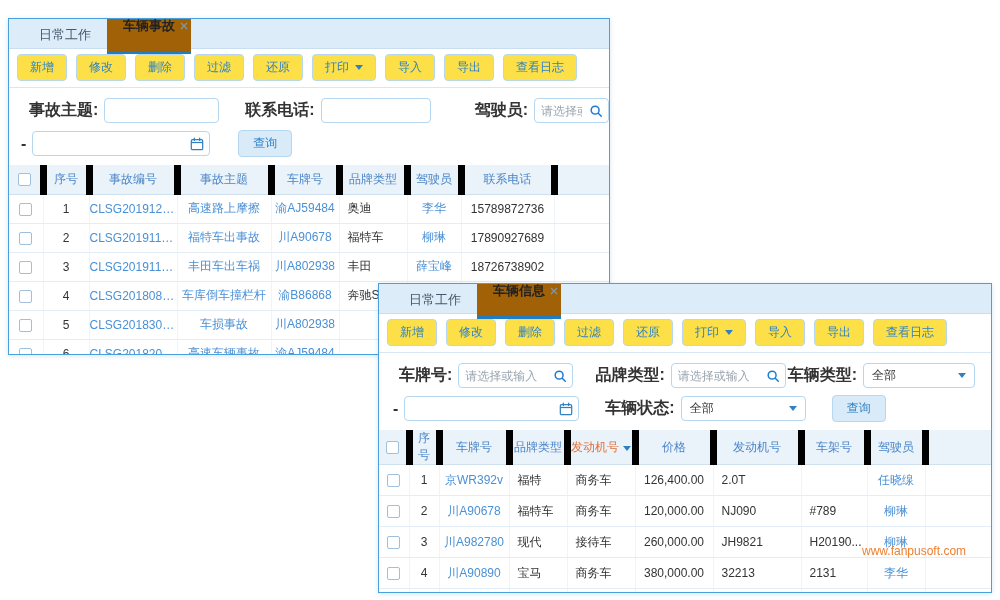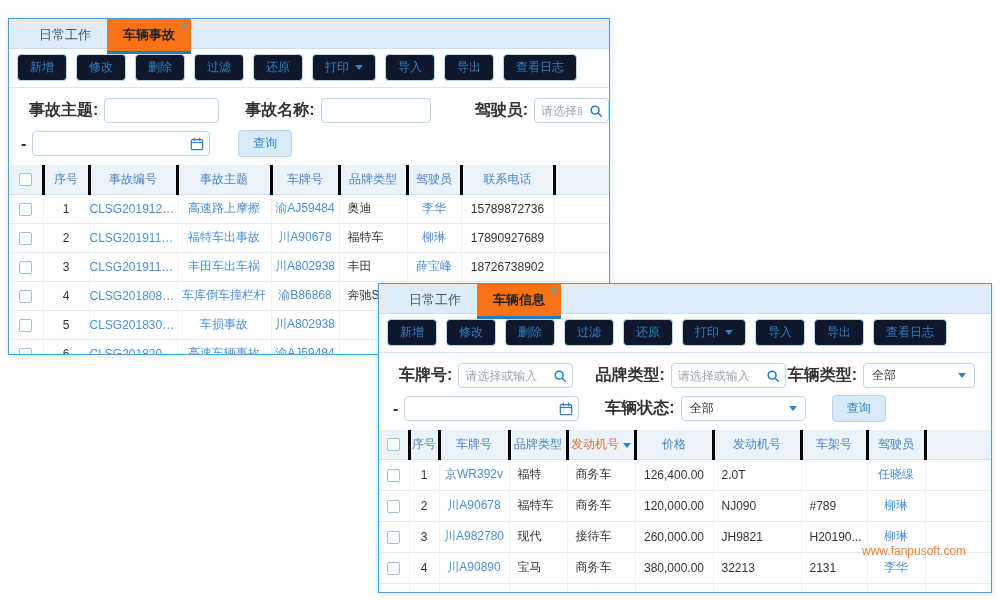--- a/index.html
+++ b/index.html
@@ -8,28 +8,28 @@
   .window { position:absolute; background:#fff; border:1px solid #49a0dc;
             box-shadow:0 1px 5px rgba(40,110,170,.18); overflow:hidden; }
   #accident-window { left:8px; top:18px; width:602px; height:337px; }
   #vehicle-window  { left:378px; top:283px; width:614px; height:310px; }
 
   
   .tabbar { height:30px; background:#dcedf9; display:flex; align-items:stretch;
             padding-left:14px; border-bottom:1px solid #c9def0; }
   .tab { display:flex; align-items:center; padding:16px 16px; font-size:13px;
          color:#44586c; cursor:pointer; position:relative; }
-  .tab.active { background:#f97316; color:#222; font-weight:bold;
-                border-bottom:3px solid #1f7ec2; }
+  .tab.active { background:#a16207; color:#222; font-weight:bold;
+                border-bottom:3px solid #1f7ec2;align-items:flex-end; }
   .tab-close { position:absolute; top:3px; right:3px; line-height:0; }
 
   
   .toolbar { display:flex; gap:9px; padding:5px 8px 6px 8px; background:#fff;
              border-bottom:1px solid #d7e7f5; }
-  .tbtn { background:#0f172a; border:1px solid #b5d7f0; color:#2f81c4;
+  .tbtn { background:#fde047; border:1px solid #b5d7f0; color:#2f81c4;
           border-radius:4px; font-size:12px; padding:4px 12px; cursor:pointer;
           display:flex; align-items:center; gap:6px;
           font-family:"Liberation Sans","DejaVu Sans",sans-serif; }
   .caret { width:0; height:0; border-left:4px solid transparent;
            border-right:4px solid transparent; border-top:5px solid #2f81c4;
            display:inline-block; }
 
   
   .filters { padding:2px 0 0 0; }
   .f-row { display:flex; align-items:center; }
@@ -44,21 +44,21 @@
   .selectbox { height:25px; border:1px solid #b5d7f0; border-radius:4px;
                font-size:12px; color:#333; display:flex; align-items:center;
                justify-content:space-between; padding:0 8px; cursor:pointer; background:#fff; }
   .qbtn { background:#d9eaf9; border:1px solid #b5d7f0; color:#2f81c4;
           border-radius:4px; font-size:12px; padding:4px 14px; cursor:pointer;
           font-family:"Liberation Sans","DejaVu Sans",sans-serif; }
 
   
   table { border-collapse:collapse; width:100%; table-layout:fixed; font-size:12px; }
   th { background:#eaf2fa; color:#4a85c8; font-weight:normal; height:29px;
-       border-right:3px solid #000000; border-bottom:1px solid #cfe0ef; text-align:center; }
+       border-right:7px solid #000000; border-bottom:1px solid #cfe0ef; text-align:center; }
   td { height:29px; text-align:center; color:#333; background:#fff;
        border-right:1px solid #eef4fa; border-bottom:1px solid #e2edf7;
        overflow:hidden; white-space:nowrap; text-overflow:ellipsis; }
   th:last-child, td:last-child { border-right:none; }
   #vehicle-window td { height:31px; }
   .link { color:#4a90d6; cursor:pointer; }
   .left { text-align:left; padding-left:8px; }
   .cb { width:13px; height:13px; border:1px solid #9fc0dc; border-radius:2px;
         display:inline-block; background:#fff; vertical-align:middle; cursor:pointer; }
   th.sorted span.htext { color:#e2703a; }
@@ -99,21 +99,21 @@
     </button>
     <button class="tbtn">导入</button>
     <button class="tbtn">导出</button>
     <button class="tbtn">查看日志</button>
   </div>
 
   <div class="filters">
     <div class="f-row" style="padding:8px 0 0 20px;">
       <span class="f-label">事故主题:</span>
       <input class="f-input" style="width: 115px; margin-left: 6px;">
-      <span class="f-label" style="margin-left:26px;">事故名称:</span>
+      <span class="f-label" style="margin-left:26px;">联系电话:</span>
       <input class="f-input" style="width: 110px; margin-left: 6px;">
       <span class="f-label" style="margin-left:44px;">驾驶员:</span>
       <span class="iwrap" style="width:112px; margin-left:6px;">
         <input class="f-input" placeholder="请选择或输入" style="">
         <span class="icon-right">
           <svg width="14" height="14" viewBox="0 0 16 16">
               <circle cx="7" cy="7" r="4.5" fill="none" stroke="#1a7dd4" stroke-width="1.7"></circle>
               <line x1="10.6" y1="10.6" x2="14" y2="14" stroke="#1a7dd4" stroke-width="1.7" stroke-linecap="round"></line>
             </svg>
         </span>

